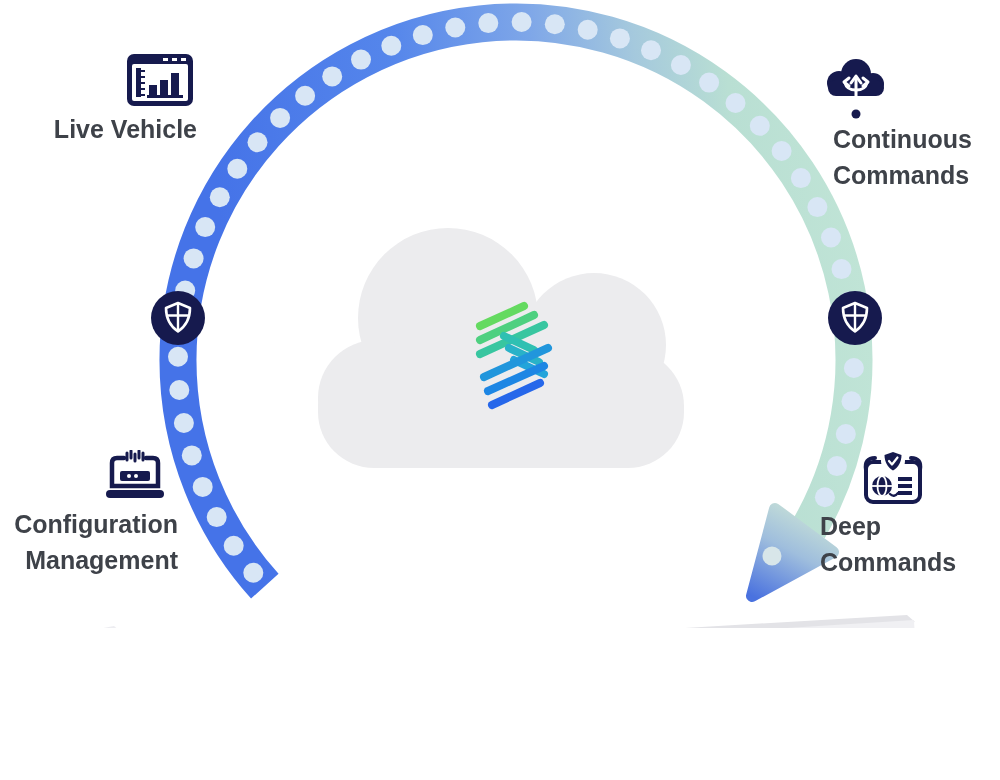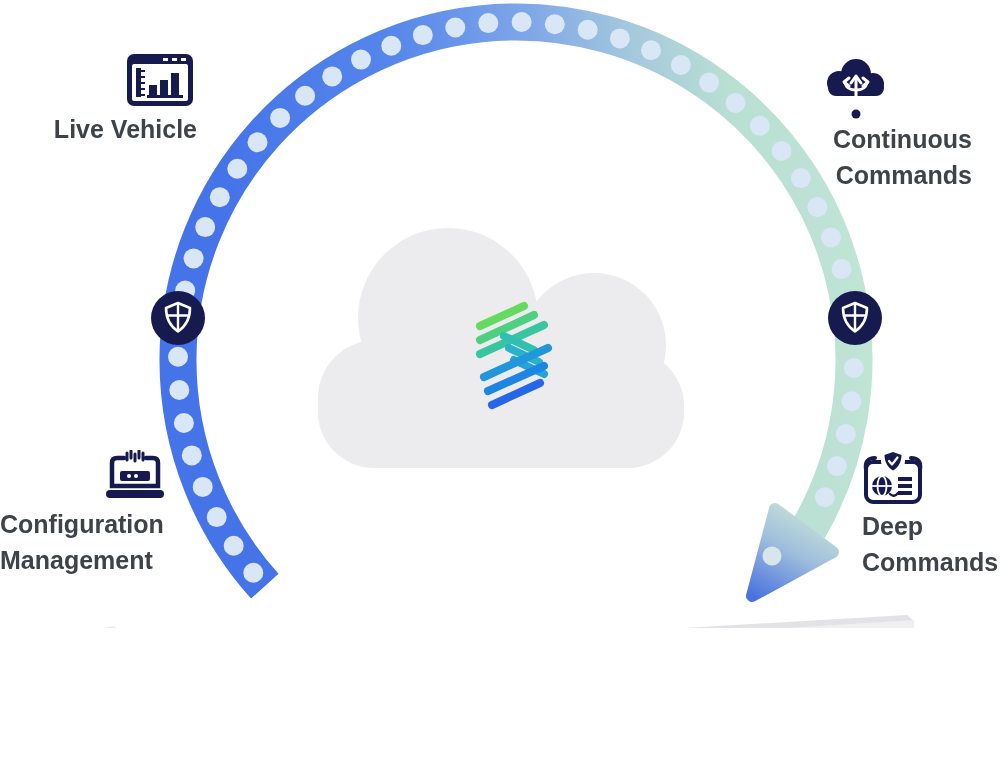--- a/index.html
+++ b/index.html
@@ -3,23 +3,23 @@
 <meta charset="utf-8">
 <style>
   html,body{margin:0;padding:0;background:#ffffff;}
   .canvas{position:relative;width:1000px;height:628px;background:#ffffff;overflow:hidden;
           font-family:"Liberation Sans",sans-serif;}
   .scene{position:absolute;left:0;top:0;}
   .node-label{position:absolute;font-weight:700;font-size:25px;line-height:36px;
               color:#3e4249;white-space:nowrap;}
   .node-label span{display:block;}
   #lbl-lvd{top:111px;right:803px;text-align:right;}
-  #lbl-cu{top:121px;left:833px;text-align:right;}
-  #lbl-cm{top:506px;left:0px;width:178px;text-align:left;}
-  #lbl-dc{top:508px;left:862px;text-align:left;}
+  #lbl-cu{top:121px;left:833px;text-align:left;}
+  #lbl-cm{top:506px;left:0px;width:178px;text-align:right;}
+  #lbl-dc{top:508px;left:820px;text-align:left;}
   .icon{position:absolute;}
   #icon-chart{left:127px;top:54px;}
   #icon-cloudroute{left:820px;top:56px;}
   #icon-laptop{left:100px;top:450px;}
   #icon-scroll{left:858px;top:448px;}
 </style>
 </head>
 <body>
 
 <div class="canvas">

